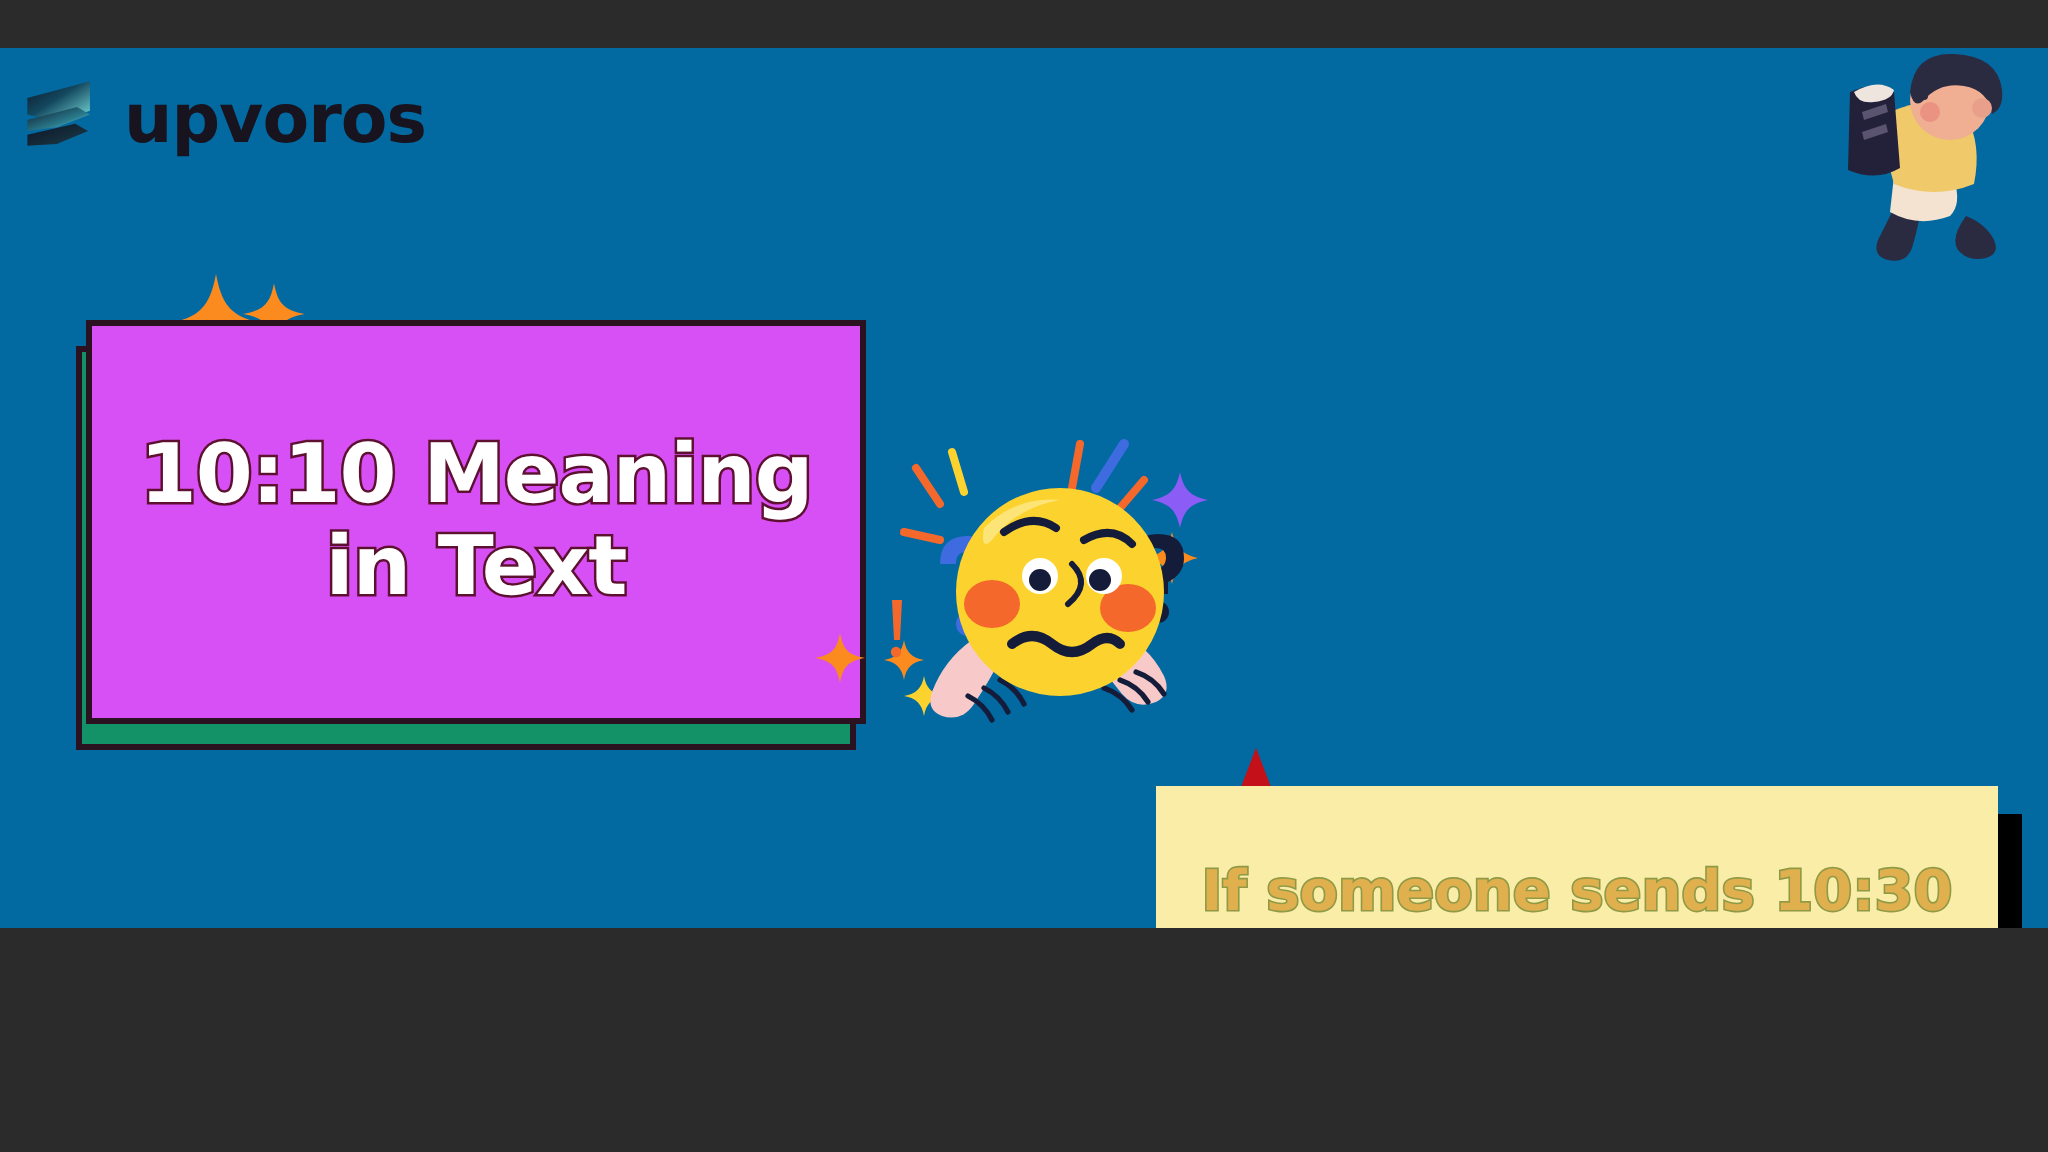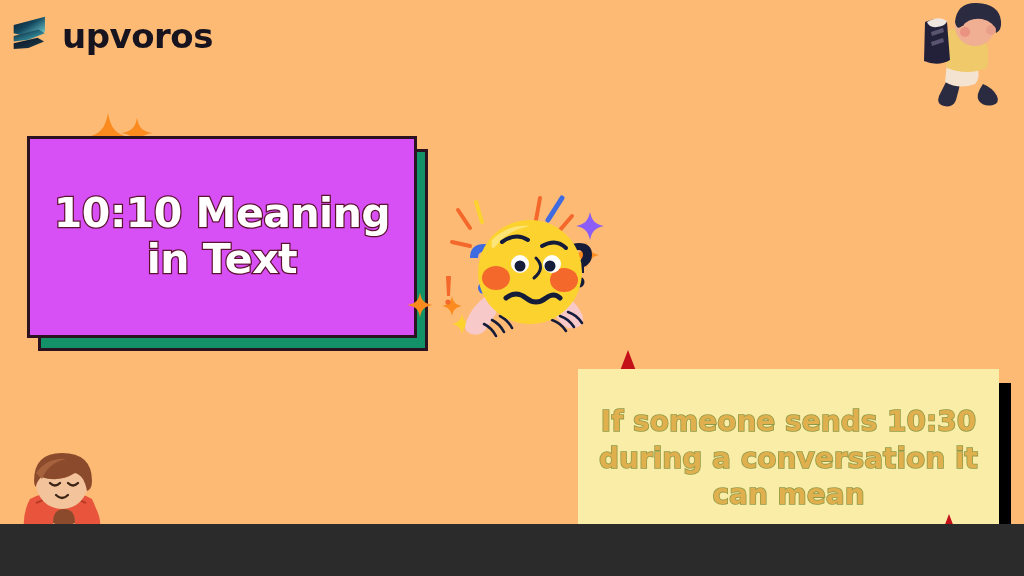--- a/index.html
+++ b/index.html
@@ -4,24 +4,25 @@
 <title>10:10 Meaning in Text</title>
 <style>
   html, body {
     margin: 0;
     padding: 0;
     background: #2b2b2b;
   }
   #stage {
     position: relative;
     width: 1024px;
-    height: 524px;
+    height: 440px;
     overflow: hidden;
-    background: #fdba74;
+    background: #0369a1;
     font-family: "Liberation Sans", sans-serif;
+    margin-top: 24px;
   }
 
   
   #logo {
     position: absolute;
     left: 10px;
     top: 8px;
     width: 210px;
     height: 56px;
     display: flex;
@@ -51,21 +52,21 @@
     left: 11px;
     top: 13px;
     width: 100%;
     height: 100%;
     background: #139167;
     border: 3px solid #2b1220;
     box-sizing: border-box;
   }
   #title-card {
     position: absolute;
-    left: 0;
+    left: 16px;
     top: 0;
     width: 100%;
     height: 100%;
     background: #D750F5;
     border: 3px solid #2b1220;
     box-sizing: border-box;
     display: flex;
     align-items: center;
     justify-content: center;
   }

